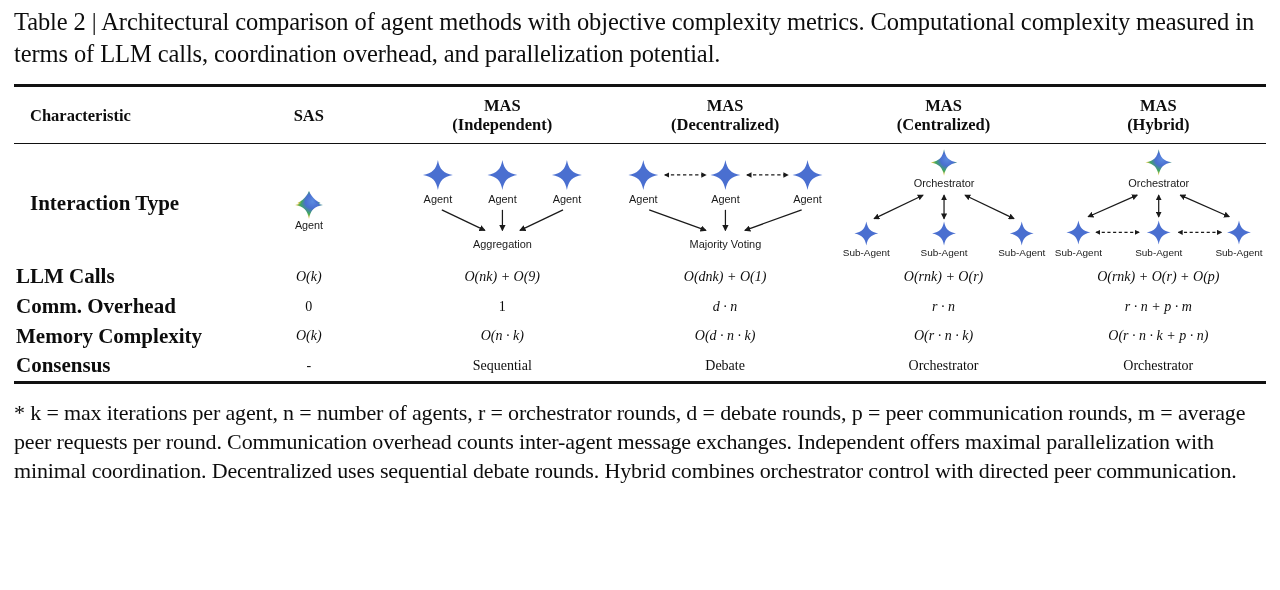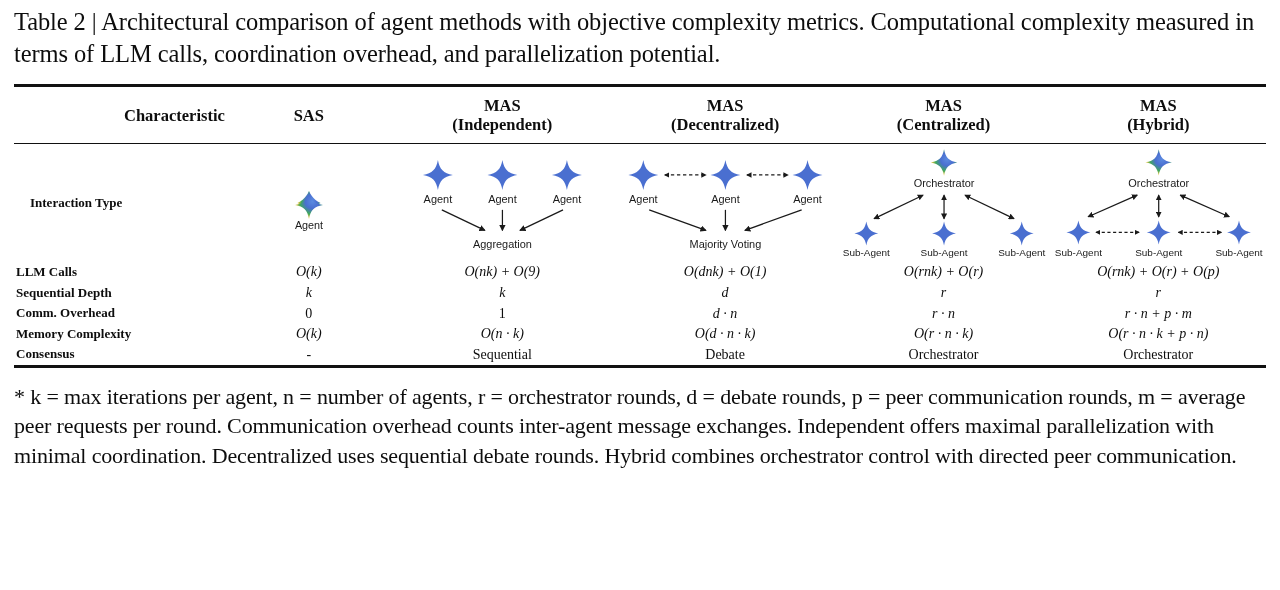--- a/index.html
+++ b/index.html
@@ -52,28 +52,28 @@
 
   thead th {
     font-size: 16.5px;
     font-weight: bold;
     text-align: center;
     padding: 9px 2px 8px;
     line-height: 1.2;
     vertical-align: middle;
   }
   thead th.h-char {
-    text-align: right;
+    text-align: left;
     padding-left: 16px;
     margin-top: 37px;
   }
   .hd-l2 { display: block; font-weight: bold; }
 
   td.rowlabel {
-    font-size: 13px;
+    font-size: 21px;
     font-weight: bold;
     text-align: left;
     padding-left: 16px;
     white-space: nowrap;
   }
   td.val {
     font-size: 14px;
     text-align: center;
     white-space: nowrap;
   }
@@ -314,28 +314,20 @@
 
       <tr class="datarow">
         <td class="rowlabel">LLM Calls</td>
         <td class="val mi">O(k)</td>
         <td class="val mi">O(nk) + O(9)</td>
         <td class="val mi">O(dnk) + O(1)</td>
         <td class="val mi">O(rnk) + O(r)</td>
         <td class="val mi">O(rnk) + O(r) + O(p)</td>
       </tr>
 
-      <tr class="datarow">
-        <td class="rowlabel">Sequential Depth</td>
-        <td class="val mi">k</td>
-        <td class="val mi">k</td>
-        <td class="val mi">d</td>
-        <td class="val mi">r</td>
-        <td class="val mi">r</td>
-      </tr>
 
       <tr class="datarow">
         <td class="rowlabel">Comm. Overhead</td>
         <td class="val">0</td>
         <td class="val">1</td>
         <td class="val mi">d · n</td>
         <td class="val mi">r · n</td>
         <td class="val mi">r · n + p · m</td>
       </tr>
 

